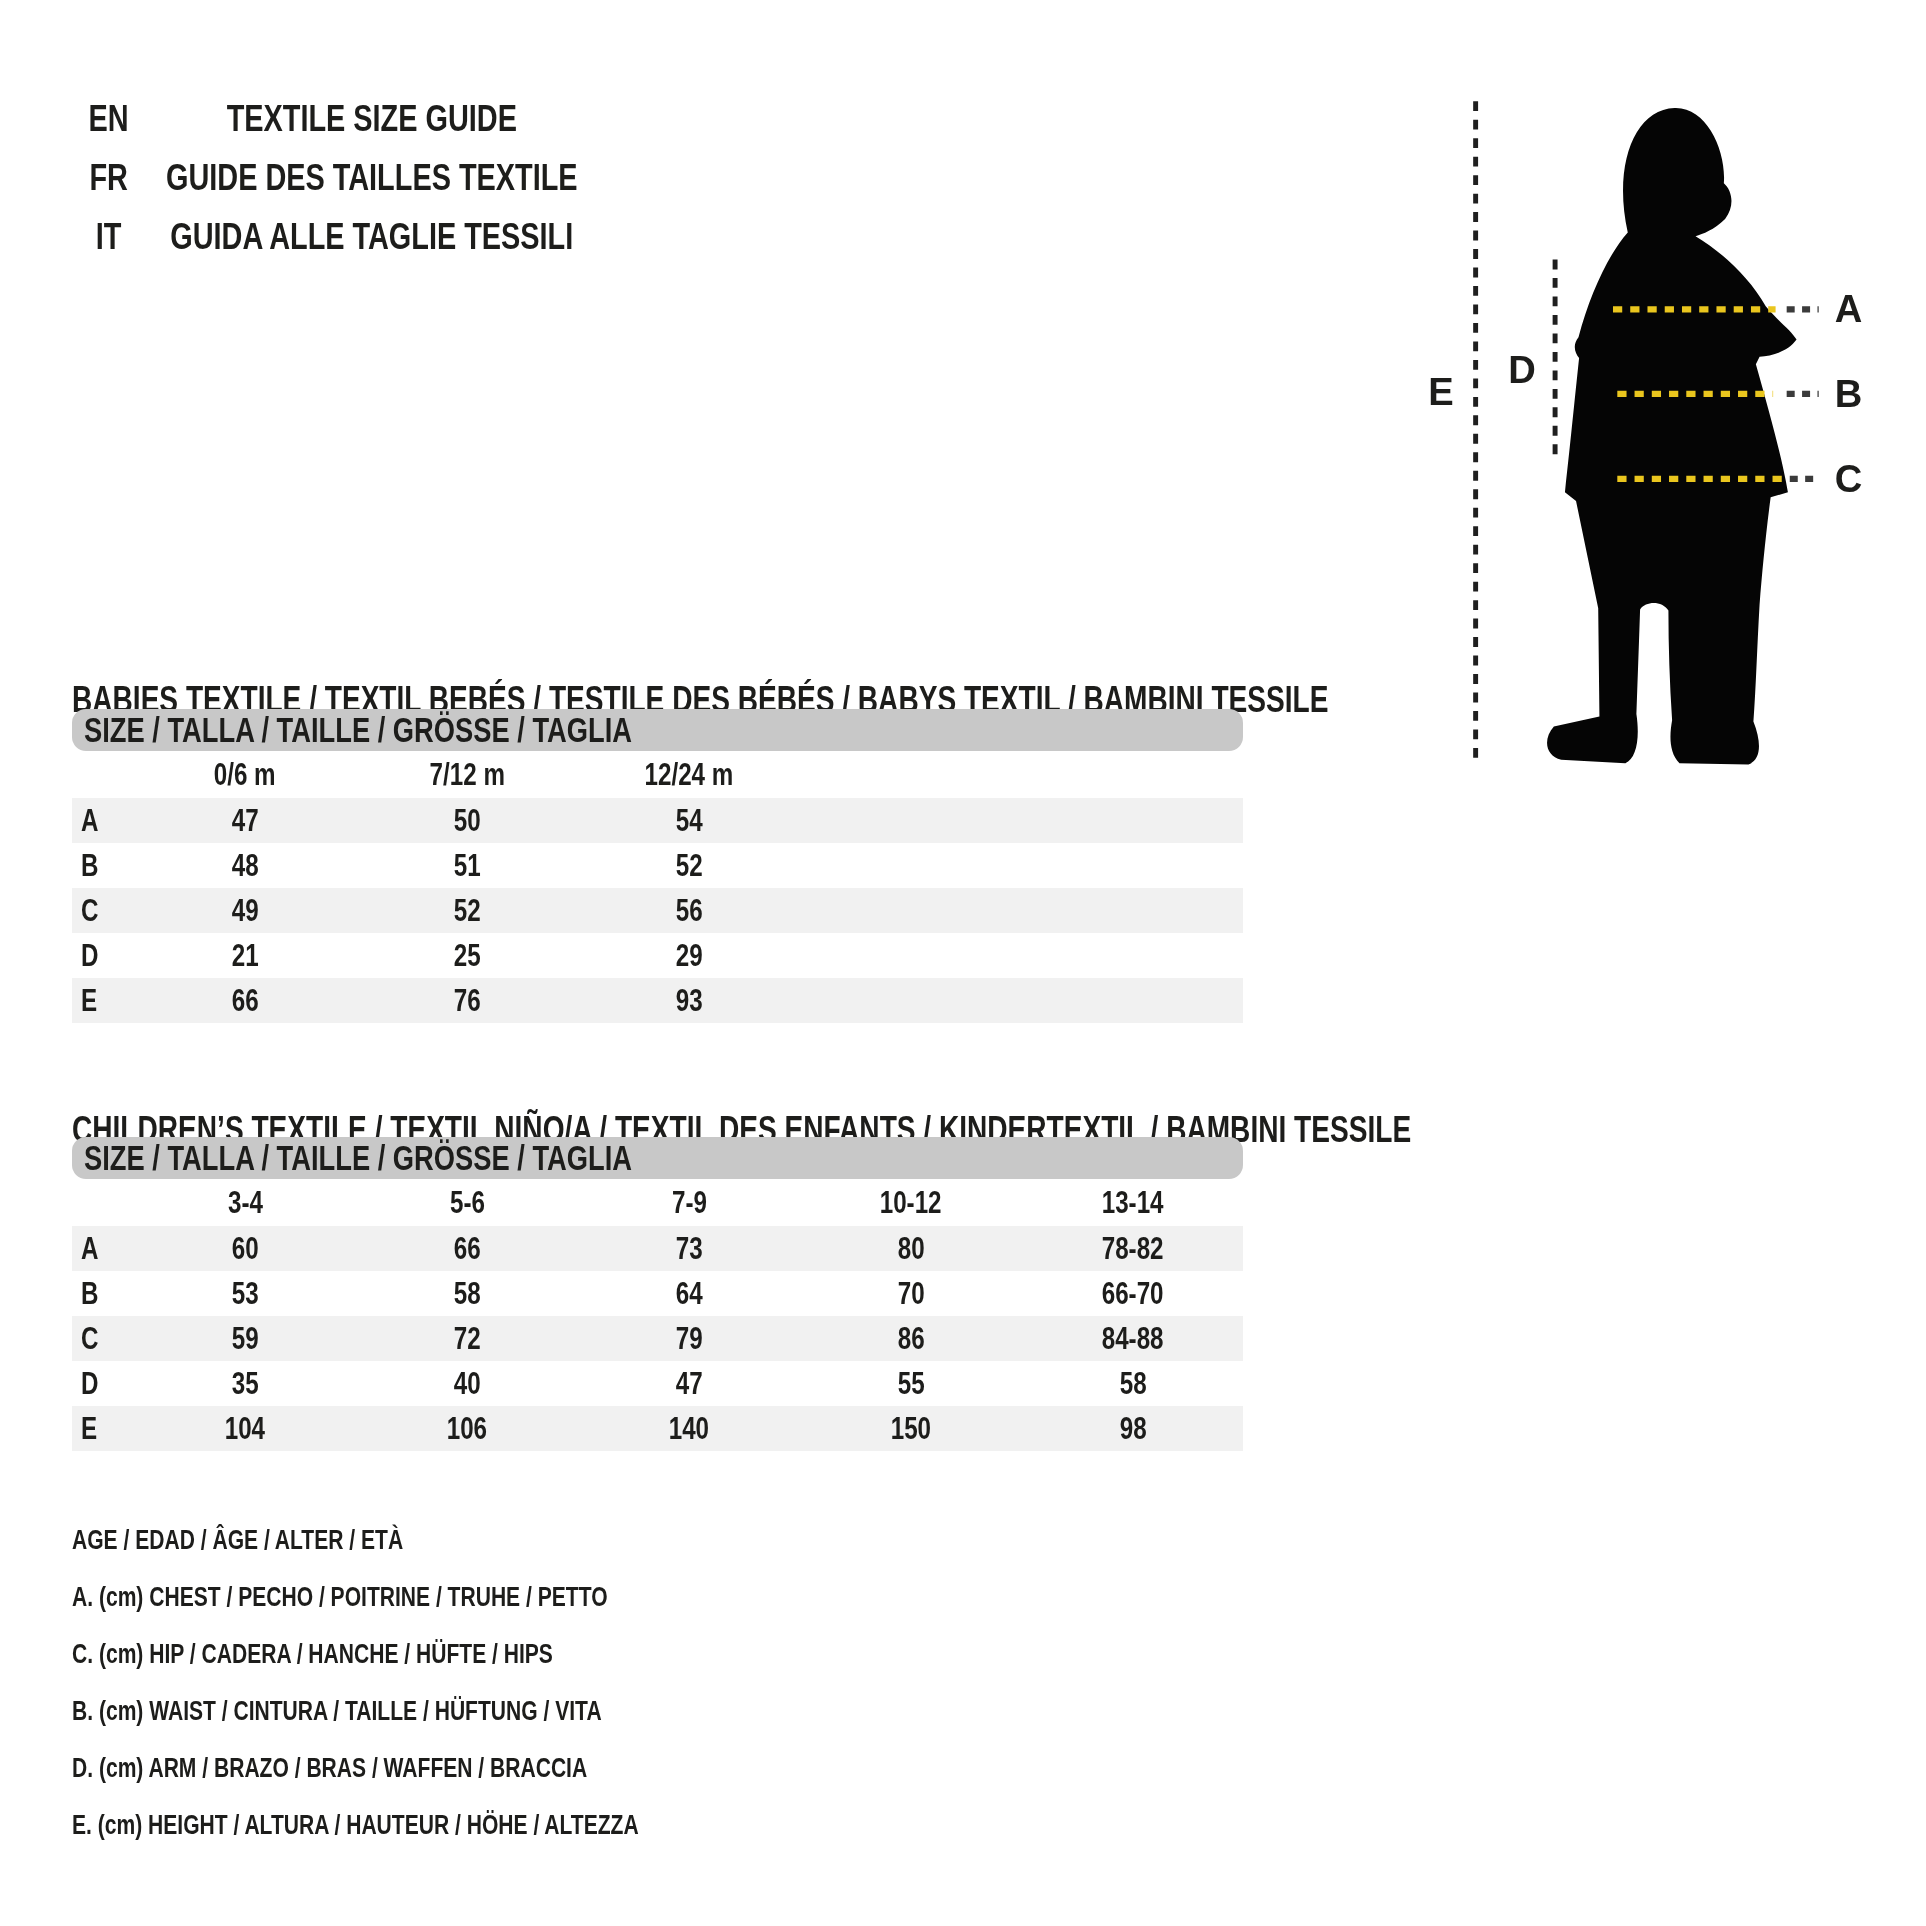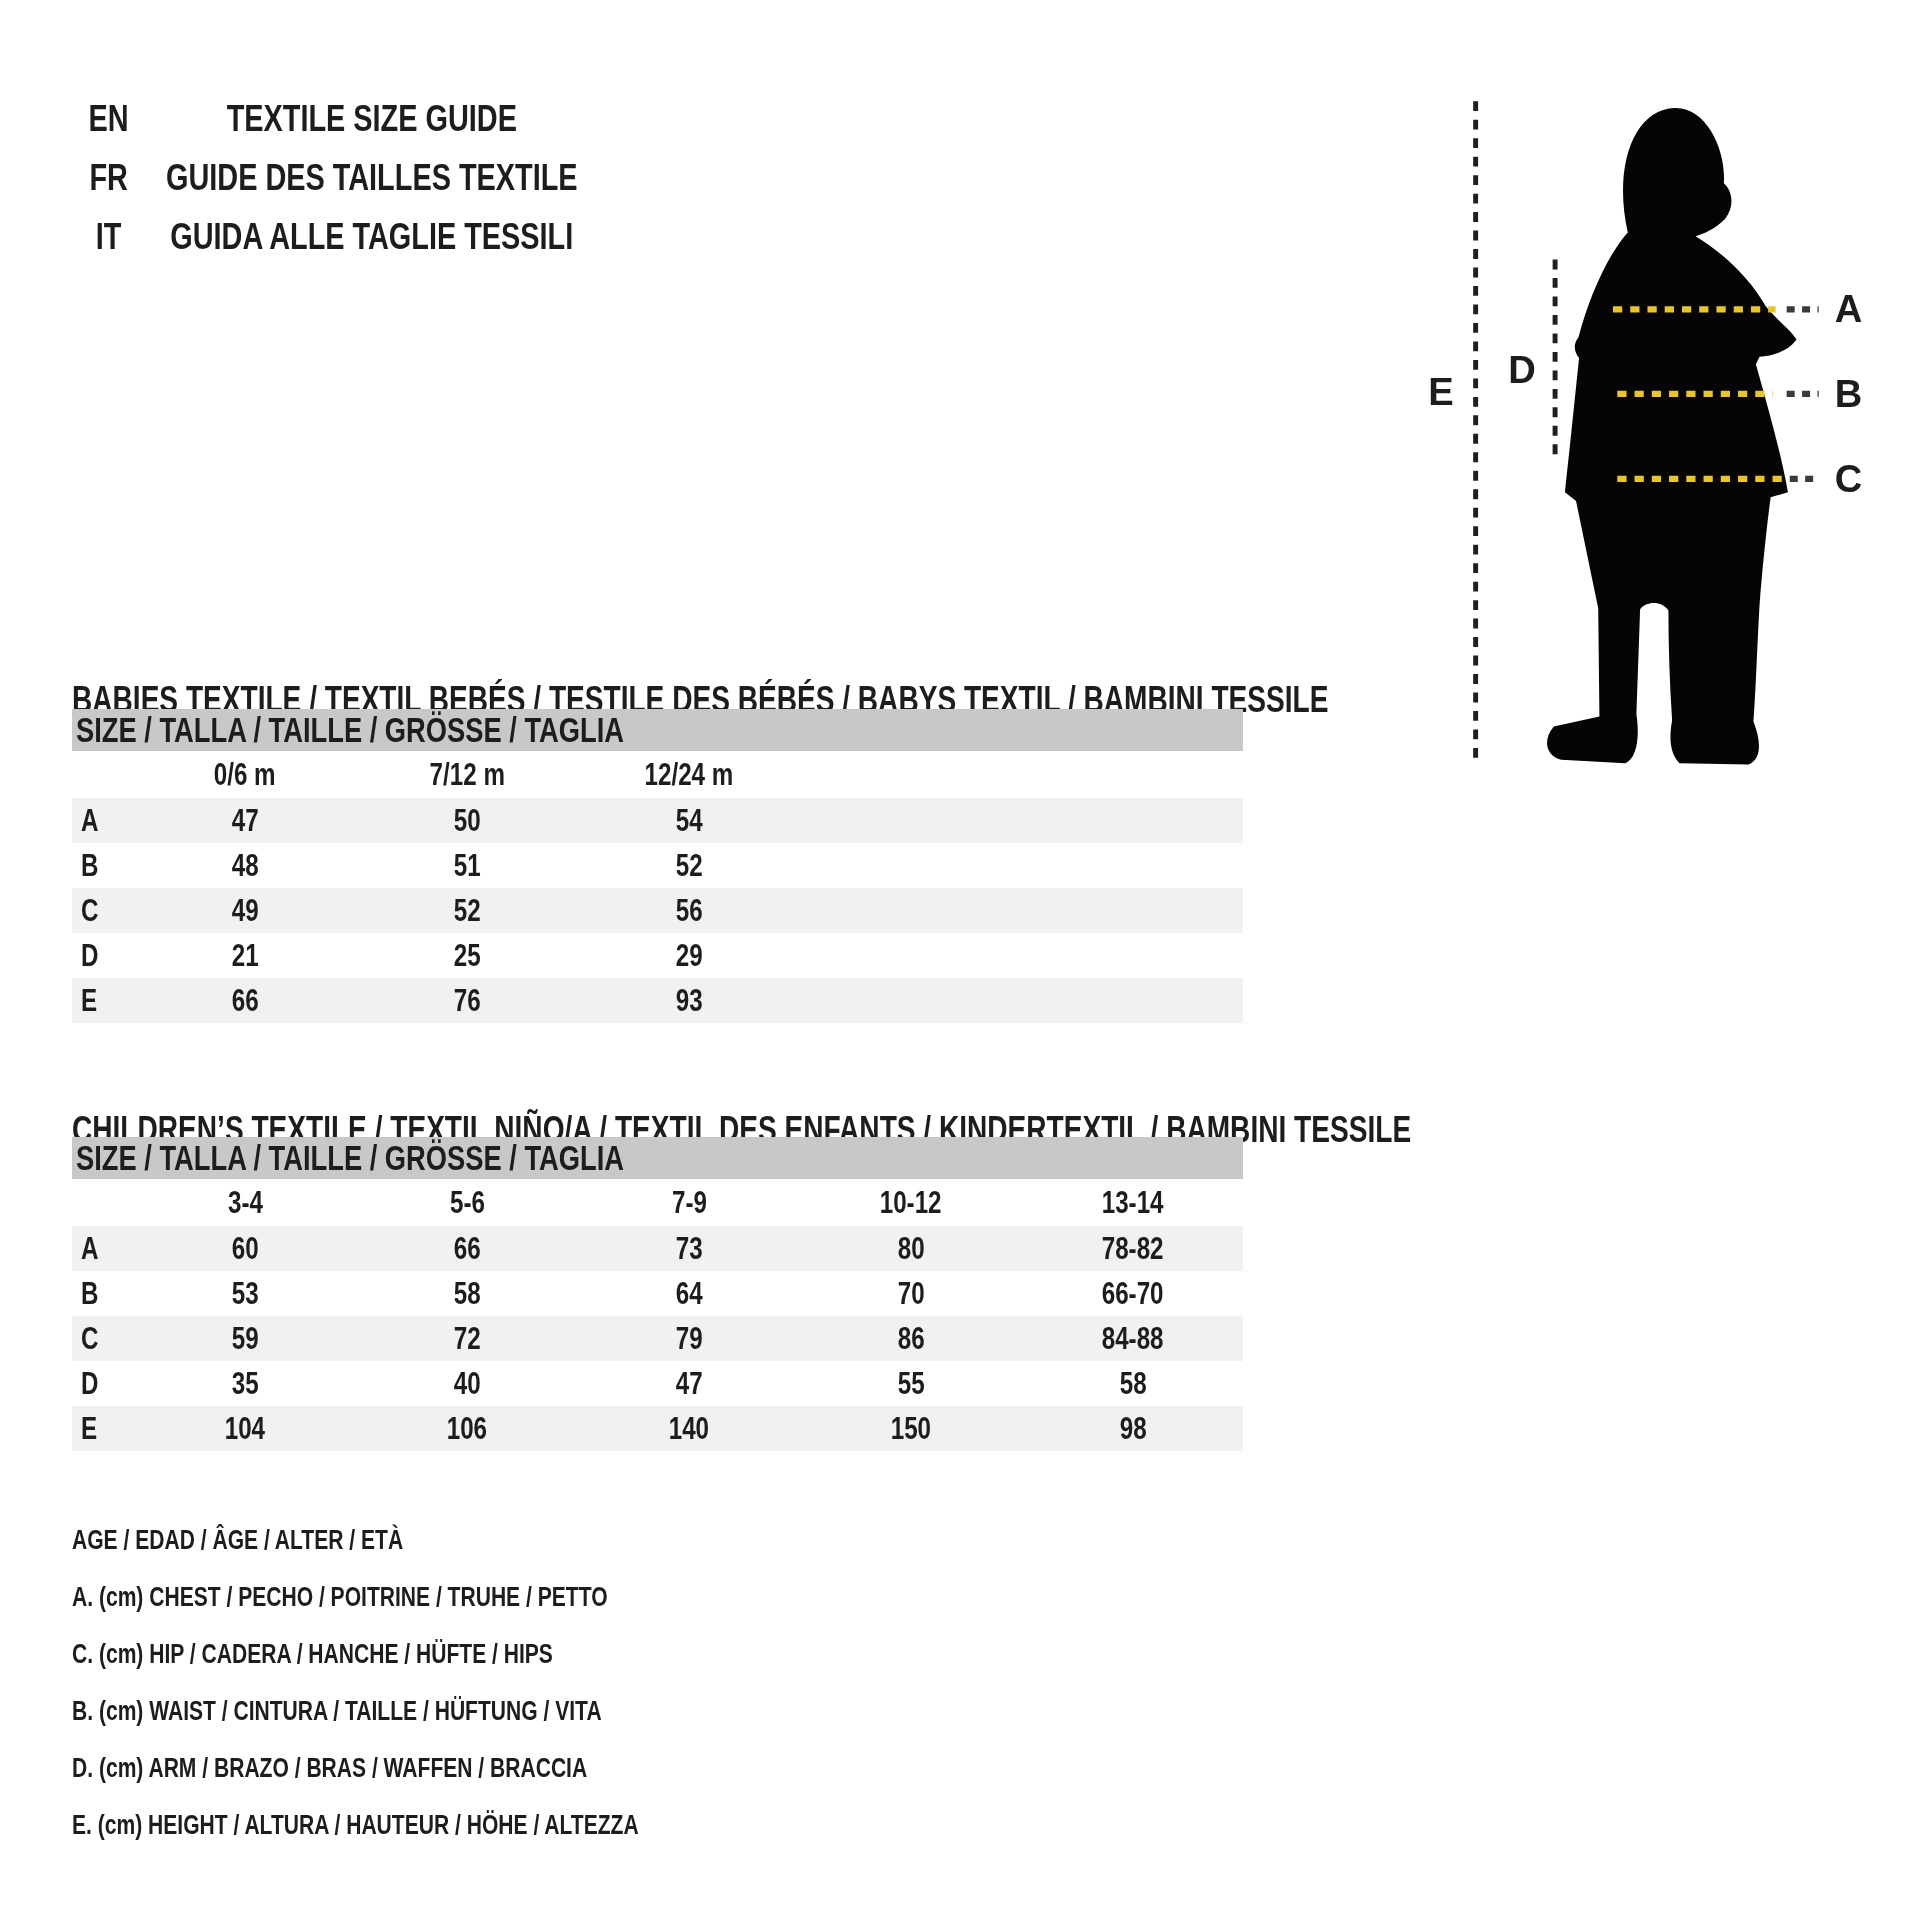--- a/index.html
+++ b/index.html
@@ -20,21 +20,21 @@
   
   .sec-title{position:absolute;left:72px;height:43px;line-height:43px;font-size:36px;}
   .sec-title.babies{top:648px;text-align:center;}
   .sec-title.children{top:1068px;margin-top:40px;}
 
   
   .tbl{position:absolute;left:72px;width:1171px;}
   .tbl.babies{top:709px;}
   .tbl.children{top:1137px;}
   .tbl-bar{height:42px;background:#c8c8c8;display:flex;align-items:center;
-           padding-left:4px;font-size:35px;}
+           padding-left:12px;font-size:35px;border-radius:14px;}
   .trow{display:grid;grid-template-columns:62px 222px 222px 222px 222px 222px;
         height:45px;align-items:center;font-size:31px;}
   .trow.thead{height:47px;text-decoration:underline;}
   .trow .cell{text-align:center;}
   .trow .lab{text-align:left;padding-left:8.6px;}
   .trow.stripe{background:#f1f1f1;}
 
   
   .legend{position:absolute;left:72px;top:1512px;}
   .legend-line{height:57px;line-height:57px;font-size:27px;}

